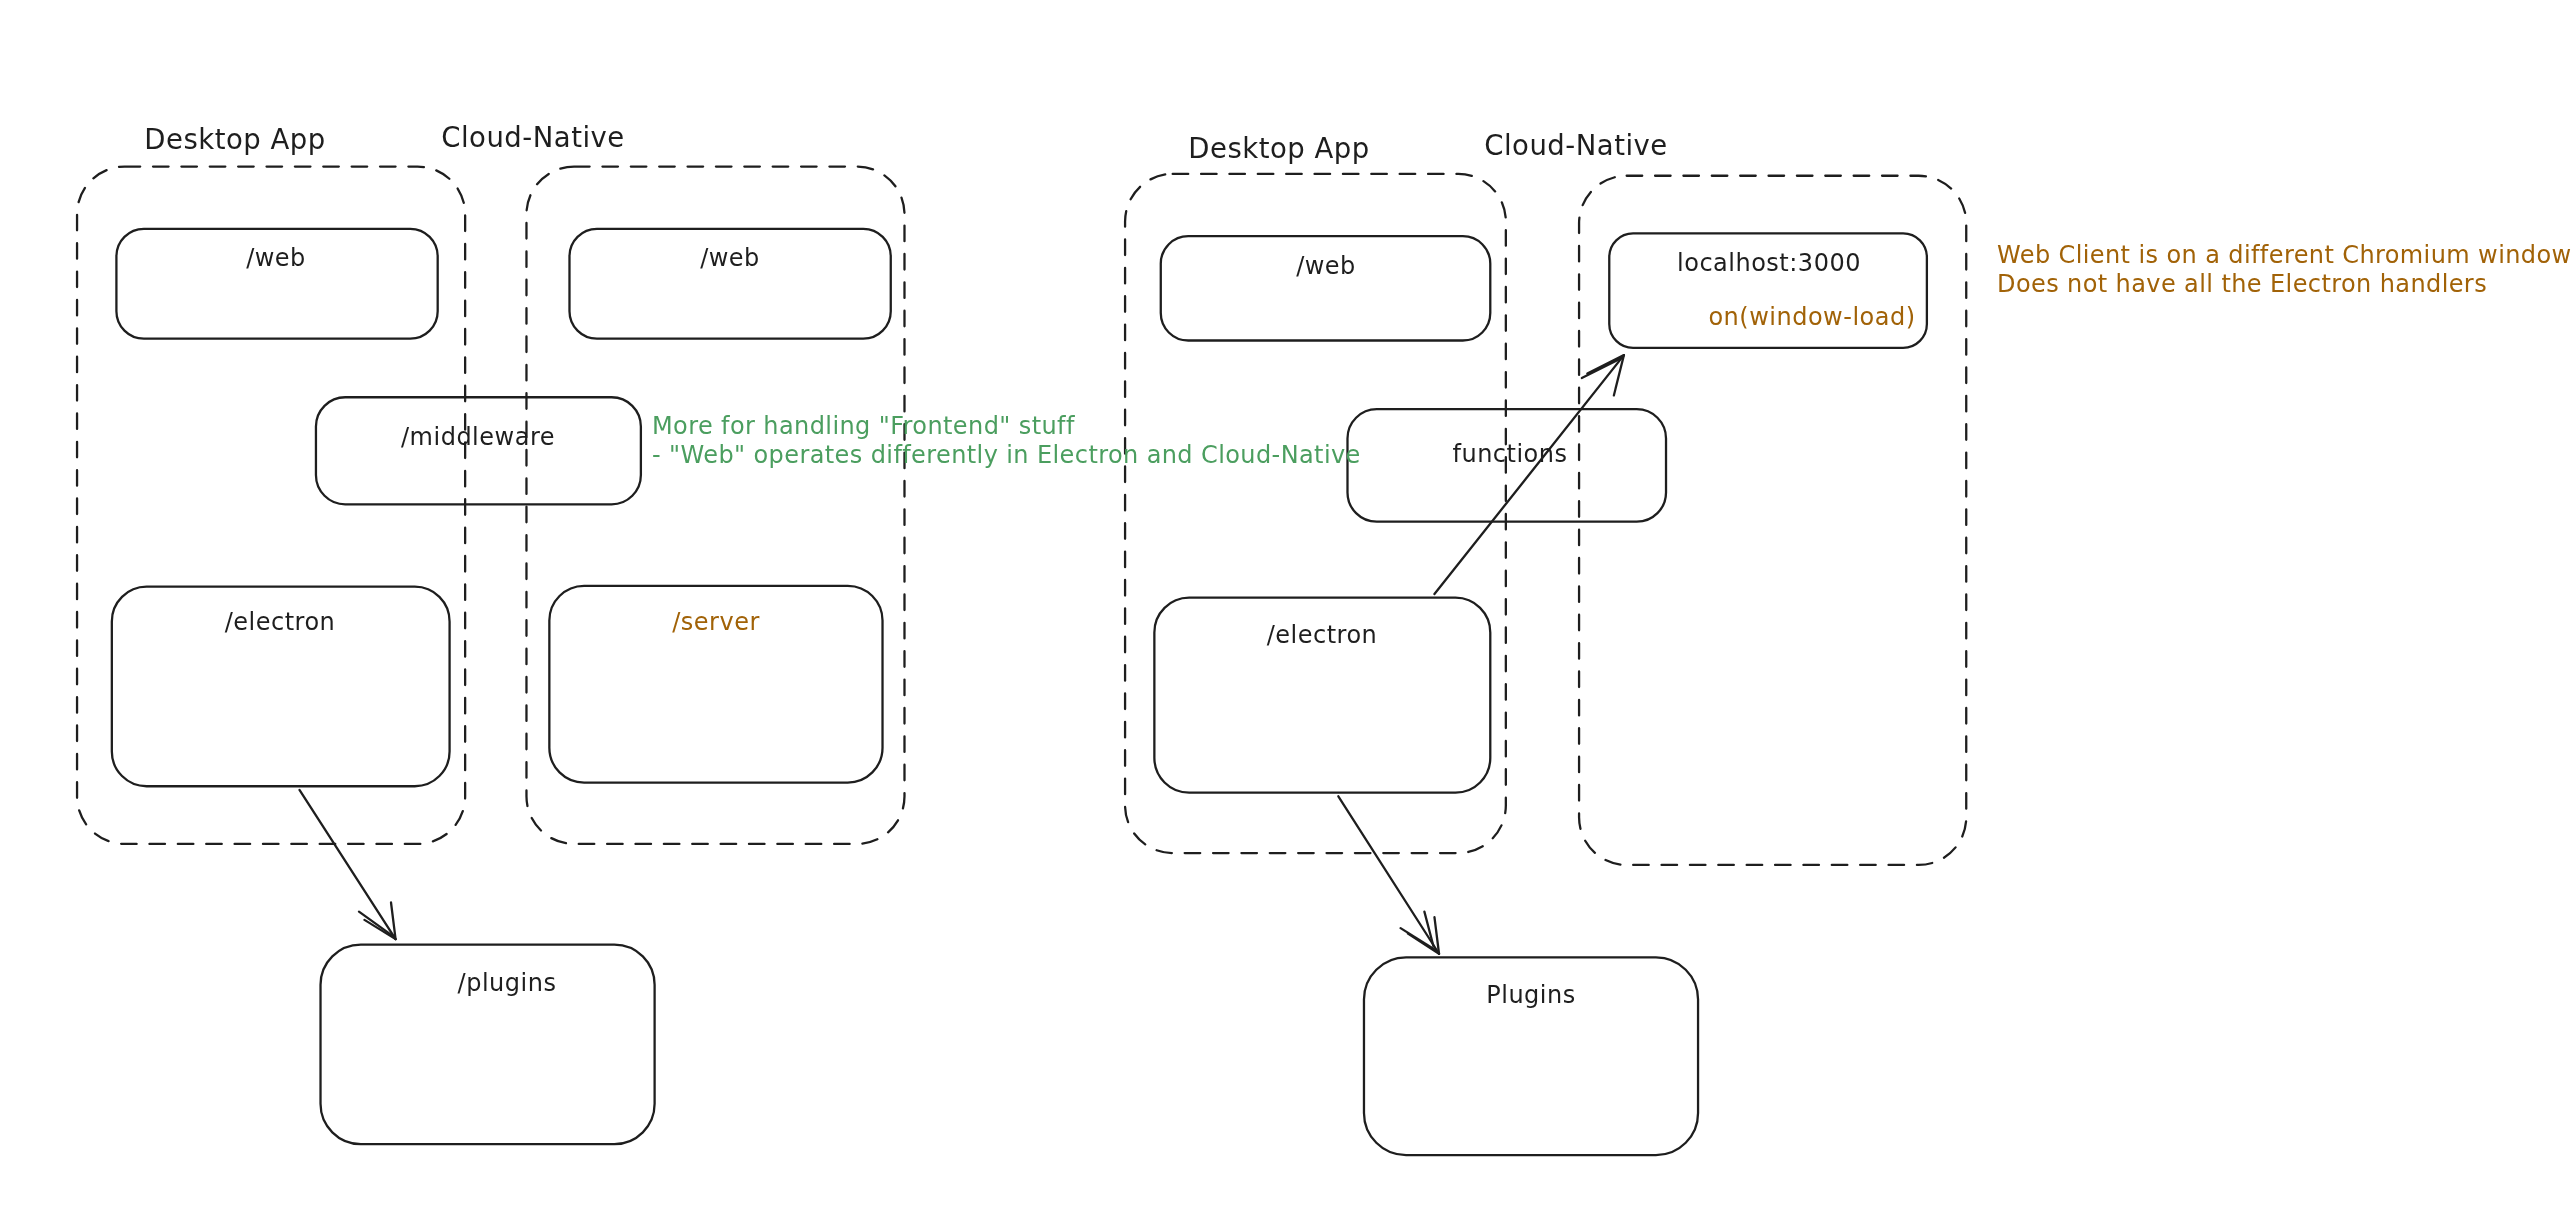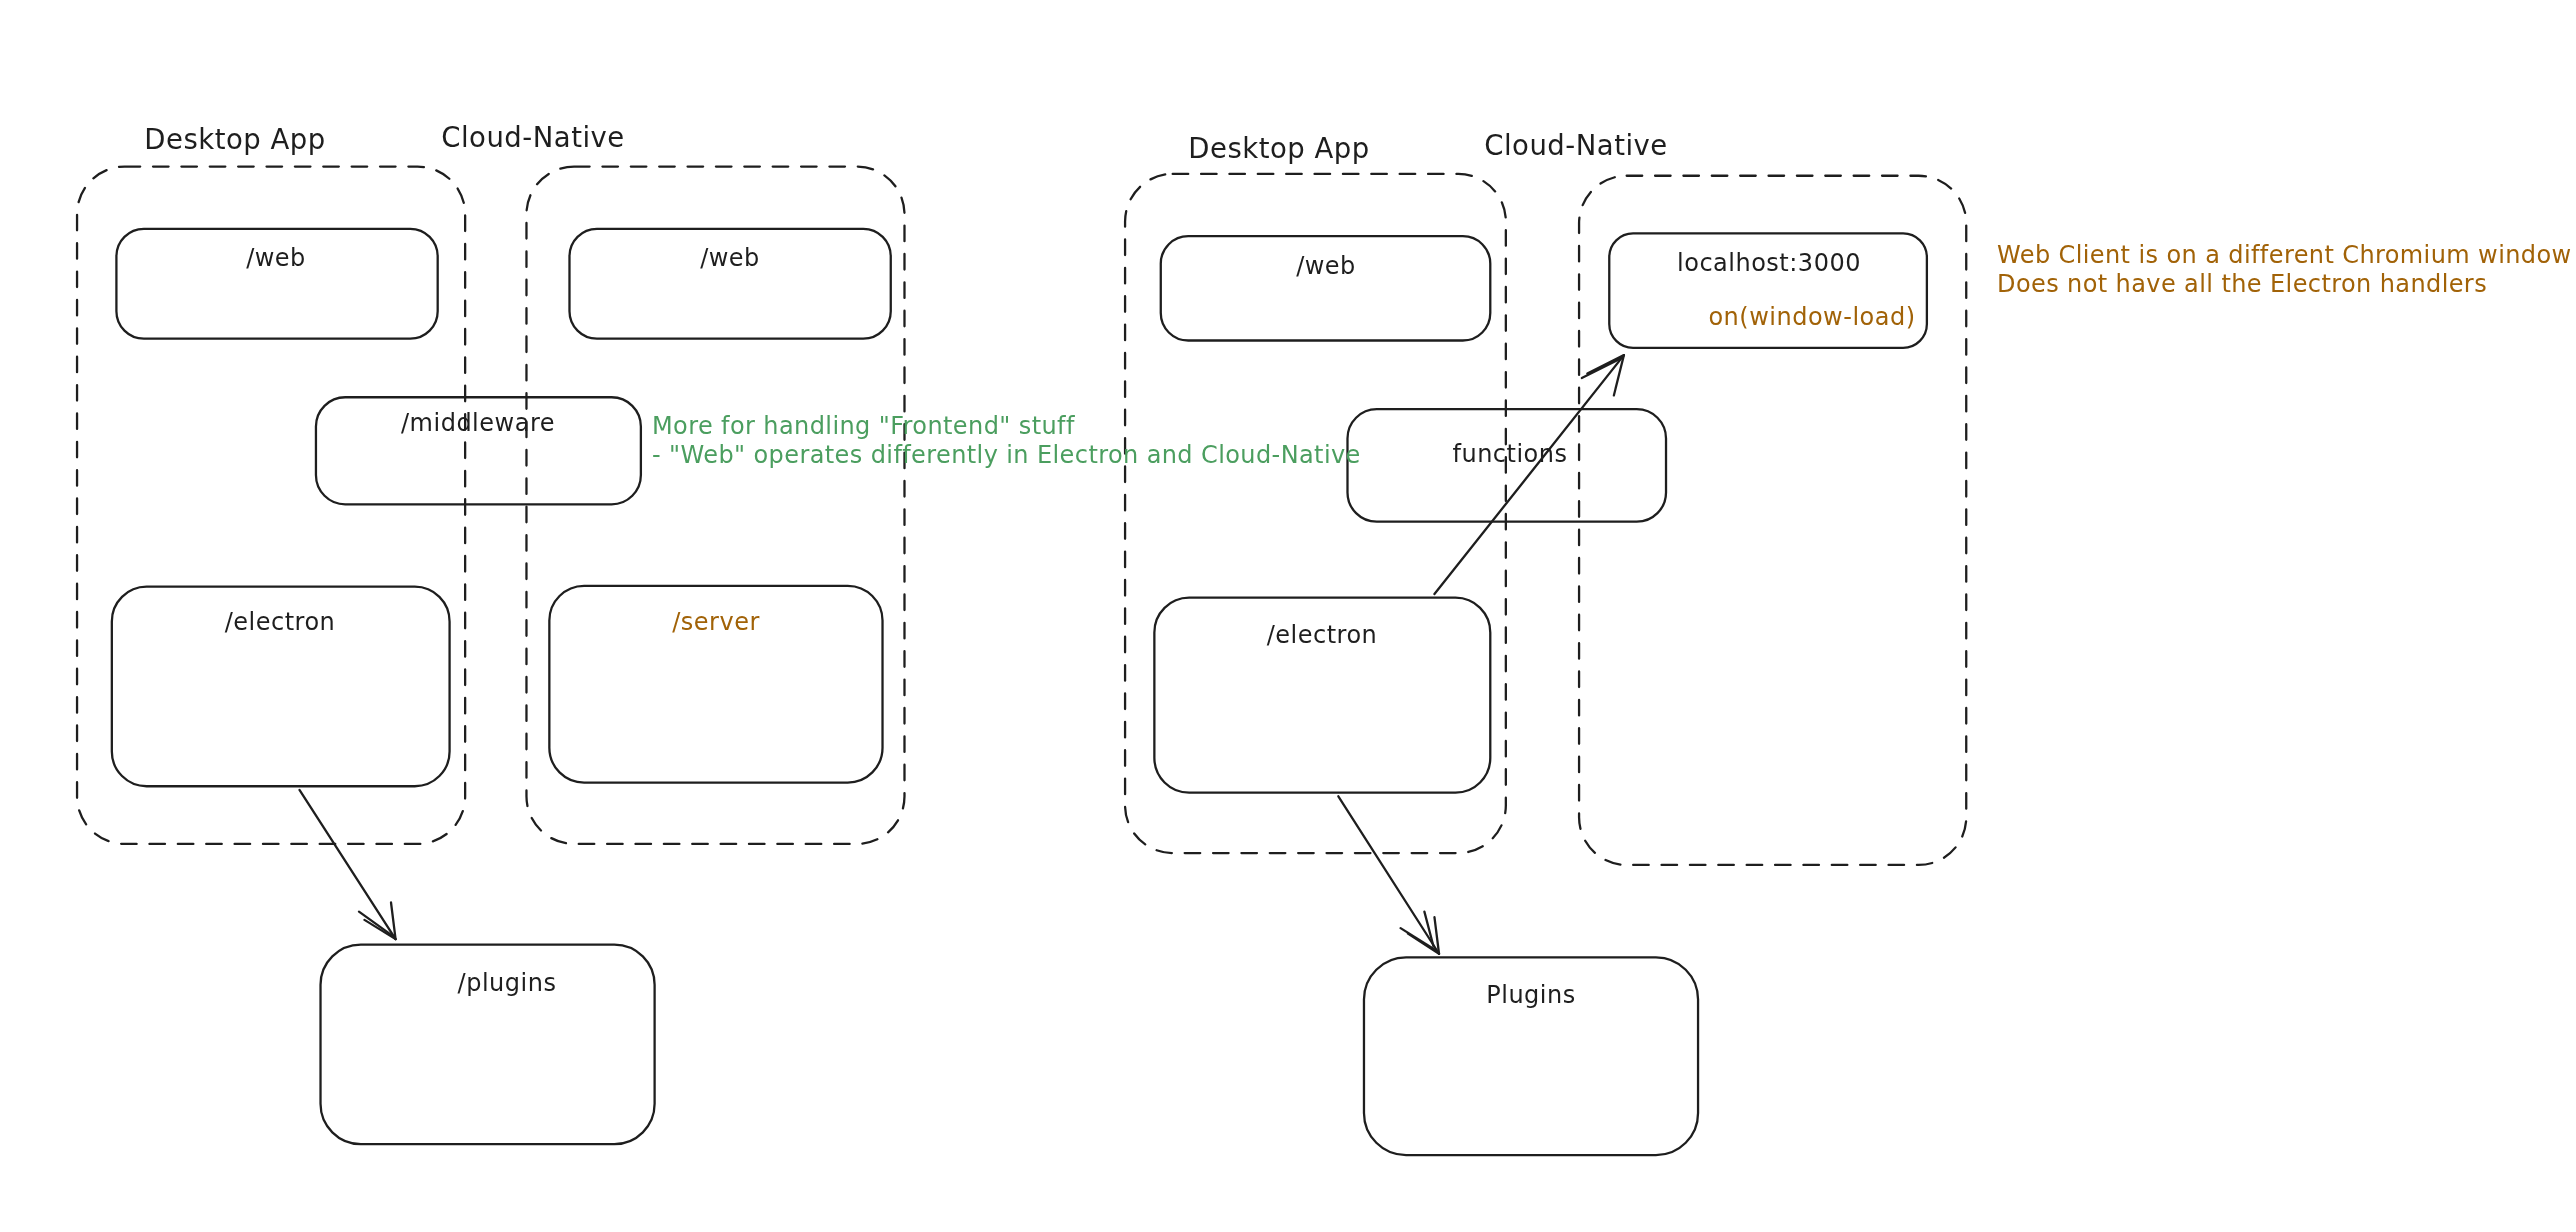--- a/index.html
+++ b/index.html
@@ -92,21 +92,21 @@
       <line x1="1568" y1="1038" x2="1530" y2="1014"></line>
       <line x1="1566" y1="1034" x2="1556" y2="996"></line>
     </g>
   </svg>
 
   <div class="txt container-label" style="left:235px; top:123px;">Desktop App</div>
   <div class="txt container-label" style="left:533px; top:121px;">Cloud-Native</div>
 
   <div class="txt" style="left:276px; top:244px;">/web</div>
   <div class="txt" style="left:730px; top:244px;">/web</div>
-  <div class="txt" style="left:478px; top:409px;">/middleware</div>
+  <div class="txt" style="left:478px; top:423px;">/middleware</div>
   <div class="txt" style="left:280px; top:608px;">/electron</div>
   <div class="txt red" style="left:716px; top:608px;">/server</div>
   <div class="txt" style="left:507px; top:969px;">/plugins</div>
 
   <div class="note green" style="left:652px; top:412px;">
     <div>More for handling "Frontend" stuff</div>
     <div>- "Web" operates differently in Electron and Cloud-Native</div>
   </div>
 
   <div class="txt container-label" style="left:1279px; top:132px;">Desktop App</div>

